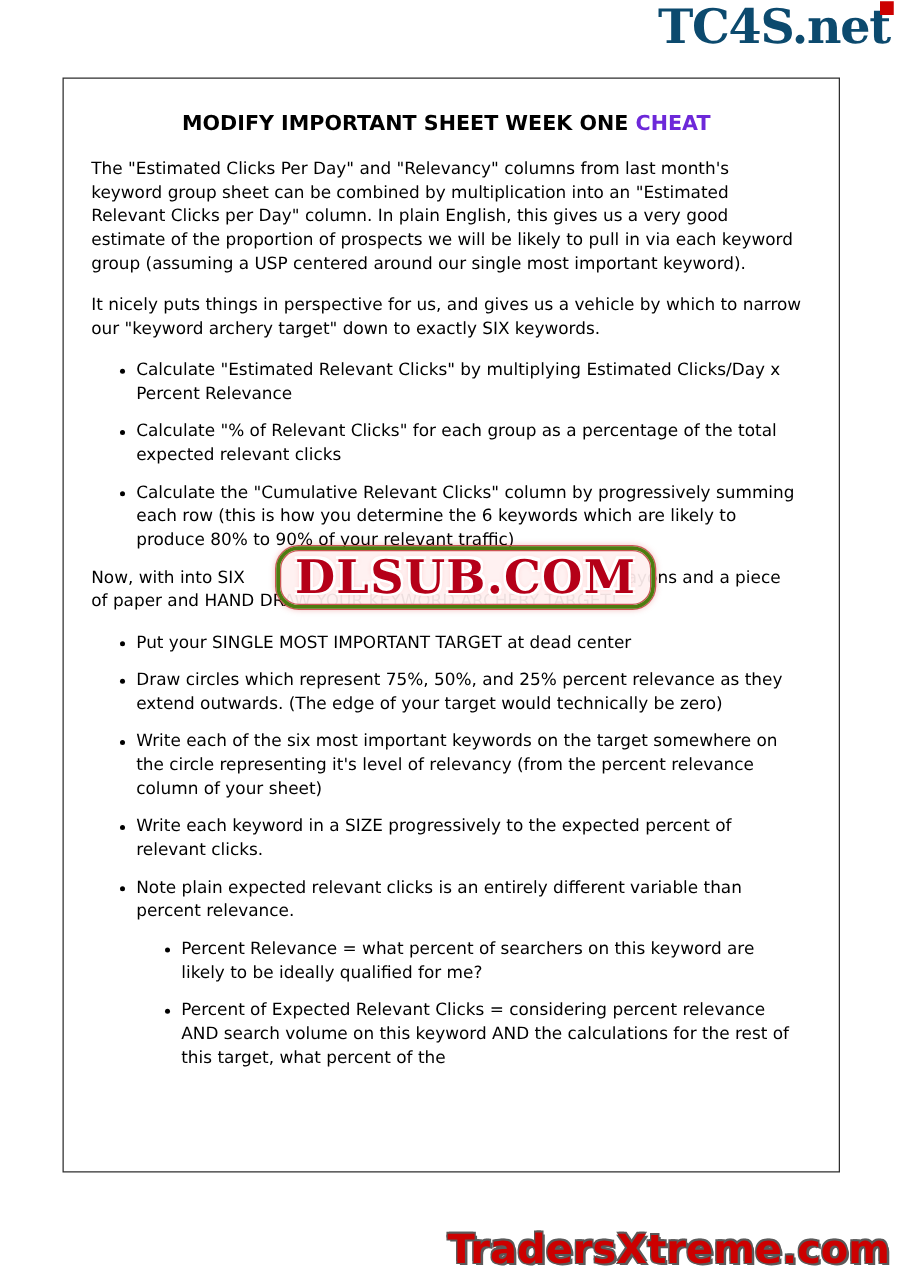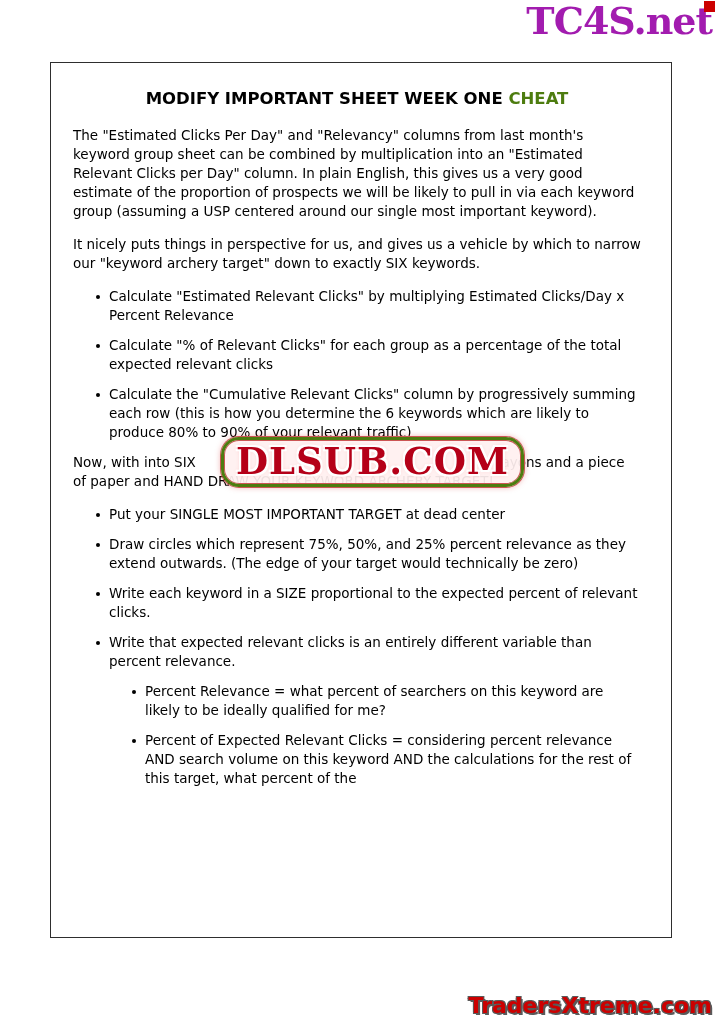--- a/index.html
+++ b/index.html
@@ -14,21 +14,21 @@
 
   
   .top-logo {
     position: absolute;
     top: 0px;
     right: 12px;
     font-family: "DejaVu Serif", serif;
     font-weight: bold;
     font-size: 38px;
     letter-spacing: -1px;
-    color: #a21caf;
+    color: #0c4a6e;
     line-height: 42px;
     text-align: right;
   }
   .red-square {
     position: absolute;
     top: 1px;
     right: -3px;
     width: 11px;
     height: 11px;
     background: #cc0000;
@@ -47,21 +47,21 @@
     overflow: hidden;
   }
 
   .doc-title {
     text-align: center;
     font-size: 16.5px;
     font-weight: bold;
     margin: 6px 0 18px 0;
     color: #000;
   }
-  .doc-title .hl { color: #4d7c0f; }
+  .doc-title .hl { color: #6d28d9; }
 
   .para {
     font-size: 13.5px;
     line-height: 19px;
     margin-bottom: 14px;
     color: #000;
   }
 
   ul.blist {
     list-style: none;
@@ -115,21 +115,21 @@
     white-space: nowrap;
     z-index: 5;
   }
 
   
   .bottom-logo {
     position: absolute;
     bottom: 6px;
     right: 12px;
     font-weight: bold;
-    font-size: 22px;
+    font-size: 32px;
     letter-spacing: 0px;
     color: #cc0000;
     text-shadow:
       -1px -1px 0 #5a5a5a, 1px -1px 0 #5a5a5a,
       -1px  1px 0 #5a5a5a, 2px 2px 0 #5a5a5a;
   }
 </style>
 </head>
 <body>
 
@@ -153,22 +153,23 @@
   </ul>
 
   <p class="para with-watermark">
     <span>Now, with into SIX</span><span class="obscured-gap"></span><span>rayons and a piece of paper and HAND DRAW YOUR KEYWORD ARCHERY TARGET!</span>
     <span class="watermark"><span>DLSUB.COM</span></span>
   </p>
 
   <ul class="blist">
     <li><span>Put your SINGLE MOST IMPORTANT TARGET at dead center</span><b></b><span></span><b></b><span></span></li>
     <li><span>Draw circles which represent 75%, 50%, and 25% </span><b>percent relevance</b><span> as they extend outwards.  (The edge of your target would technically be zero)</span><b></b><span></span></li>
-    <li><span>Write each keyword in a SIZE proportional to the </span><b>expected percent of relevant clicks</b><span>.</span><b></b><span></span></li>
-    <li><span>Write that </span><b>expected relevant clicks</b><span> is an entirely different variable than </span><b>percent relevance</b><span>.</span></li>
+    <li><span>Write each of the six most important keywords on the target somewhere on the circle representing it's level of relevancy (from the percent relevance column of your sheet)</span><b></b><span></span><b></b><span></span></li>
+    <li><span>Write each keyword in a SIZE progressively to the </span><b>expected percent of relevant clicks</b><span>.</span><b></b><span></span></li>
+    <li><span>Note plain </span><b>expected relevant clicks</b><span> is an entirely different variable than </span><b>percent relevance</b><span>.</span></li>
   </ul>
 
   <ul class="blist nested">
     <li><b>Percent Relevance</b><span> = what percent of searchers on this keyword are likely to be ideally qualified for me?</span></li>
     <li><b>Percent of Expected Relevant Clicks</b><span> = considering percent relevance AND search volume on this keyword AND the calculations for the rest of this target, what percent of the</span></li>
   </ul>
 
 </div>
 
 <div class="bottom-logo">TradersXtreme.com</div>

